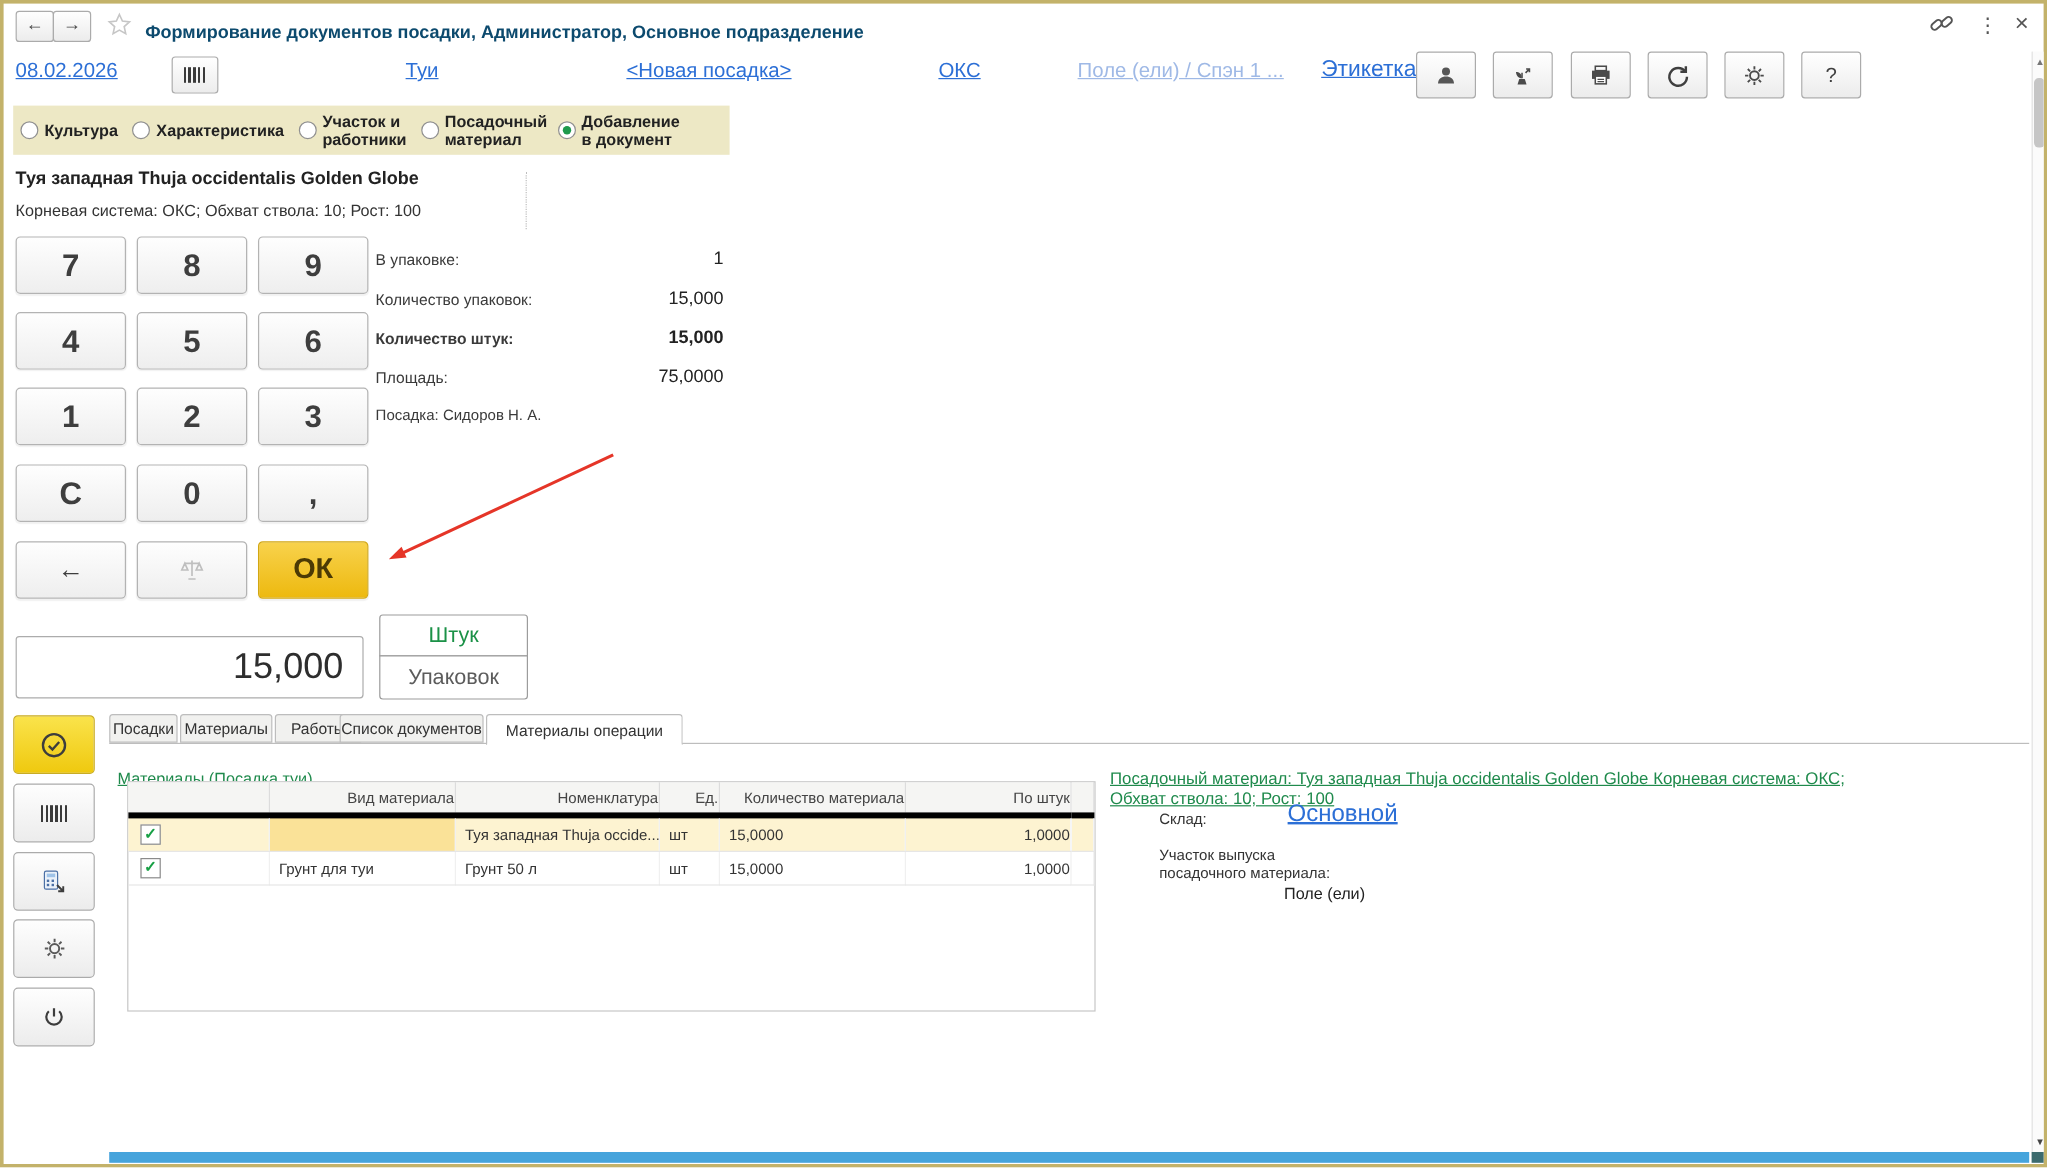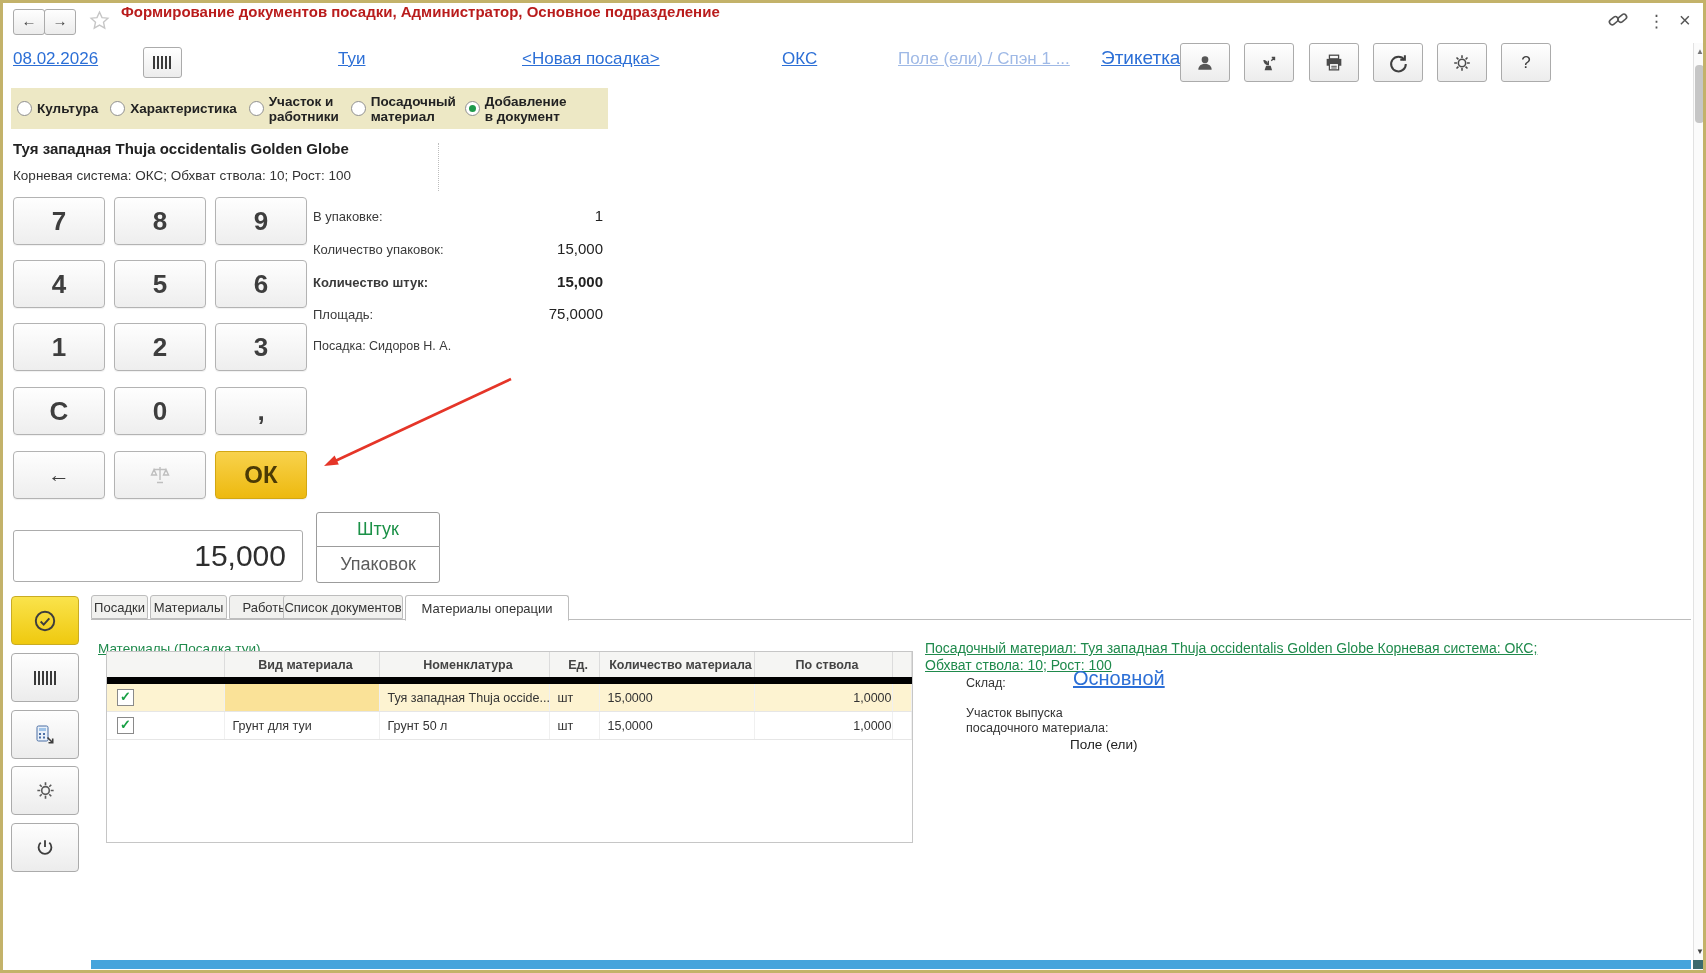--- a/index.html
+++ b/index.html
@@ -4,21 +4,21 @@
 <style>
   html,body{margin:0;padding:0;background:#fff;font-family:"Liberation Sans",sans-serif;}
   #app{position:relative;width:1706px;height:973px;box-sizing:border-box;border:3px solid #C3B26A;background:#fff;overflow:hidden;}
   .abs{position:absolute;}
   .link{color:#2C6FD6;text-decoration:underline;cursor:pointer;}
   .glink{color:#1F8A4C;text-decoration:underline;cursor:pointer;margin-top:12px;}
 
   
   .navbtn{position:absolute;top:6px;width:30px;height:24px;border:1px solid #ABABAB;border-radius:3px;
     background:linear-gradient(#FEFEFE,#ECECEC);color:#444;font-size:15px;text-align:center;line-height:22px;cursor:pointer;}
-  .title{position:absolute;left:118px;top:0;font-size:15px;font-weight:bold;color:#b91c1c;}
+  .title{position:absolute;left:118px;top:16px;font-size:15px;font-weight:bold;color:#0c4a6e;}
   .winicon{position:absolute;top:7px;color:#555;cursor:pointer;}
 
   
   .tbbtn{position:absolute;top:40px;width:48px;height:37px;border:1px solid #ABABAB;border-radius:3px;
     background:linear-gradient(#FFFFFF,#ECECEC);display:flex;align-items:center;justify-content:center;cursor:pointer;}
   .smallbtn{position:absolute;border:1px solid #ABABAB;border-radius:3px;background:linear-gradient(#FFFFFF,#ECECEC);
     display:flex;align-items:center;justify-content:center;cursor:pointer;}
 
   
   .steps{position:absolute;left:8px;top:85px;width:597px;height:41px;background:#EDE8C5;display:flex;align-items:center;}
@@ -51,22 +51,22 @@
   .tab.active{background:#fff;height:26px;z-index:2;border-bottom:1px solid #fff;}
 
   
   .sidebtn{position:absolute;left:8px;width:66px;height:47px;border:1px solid #ABABAB;border-radius:4px;
     background:linear-gradient(#FEFEFE,#ECECEC);display:flex;align-items:center;justify-content:center;cursor:pointer;}
   .sidebtn.yellow{background:linear-gradient(#FAE34B,#EFC90F);border-color:#C9AC23;}
 
   
   .mtable{position:absolute;left:103px;top:648px;width:807px;height:192px;border:1px solid #C6C6C6;background:#fff;box-sizing:border-box;}
   table.grid{border-collapse:collapse;table-layout:fixed;width:100%;font-size:12.5px;color:#333;}
-  table.grid th{background:#F5F5F3;border-right:1px solid #DCDCDC;border-bottom:7px solid #000000;
-    font-weight:bold;text-align:center;padding:5px 0 5px 8px;color:#444;height:15px;white-space:nowrap;overflow:hidden;}
+  table.grid th{background:#F5F5F3;border-right:1px solid #DCDCDC;border-bottom:5px solid #000000;
+    font-weight:normal;text-align:right;padding:5px 0 5px 8px;color:#444;height:15px;white-space:nowrap;overflow:hidden;}
   table.grid td{border-right:1px solid #F0F0F0;border-bottom:1px solid #E6E6E6;padding:5px 0 5px 8px;height:16px;
     white-space:nowrap;overflow:hidden;}
   tr.selrow td{background:#FDF3D1;}
   tr.selrow td.kindcell{background:#FAE298;}
   td.num,th.num{text-align:right;padding-right:10px;}
   .cb{width:15px;height:15px;border:1px solid #8A8A8A;background:#fff;display:inline-block;line-height:14px;
     text-align:center;font-size:13px;font-weight:bold;color:#18A045;margin-left:2px;}
 
   
   .dlabel{position:absolute;font-size:12.5px;color:#333;}
@@ -306,21 +306,21 @@
           <col style="width:138px;">
           <col>
       </colgroup>
       <thead>
         <tr>
           <th></th>
           <th>Вид материала</th>
           <th>Номенклатура</th>
           <th>Ед.</th>
           <th>Количество материала</th>
-          <th>По ствола</th>
+          <th>По штук</th>
           <th></th>
         </tr>
       </thead>
       <tbody>
         <tr class="selrow">
           <td><span class="cb">✓</span></td>
           <td class="kindcell"></td>
           <td>Туя западная Thuja occide...</td>
           <td>шт</td>
           <td>15,0000</td>

